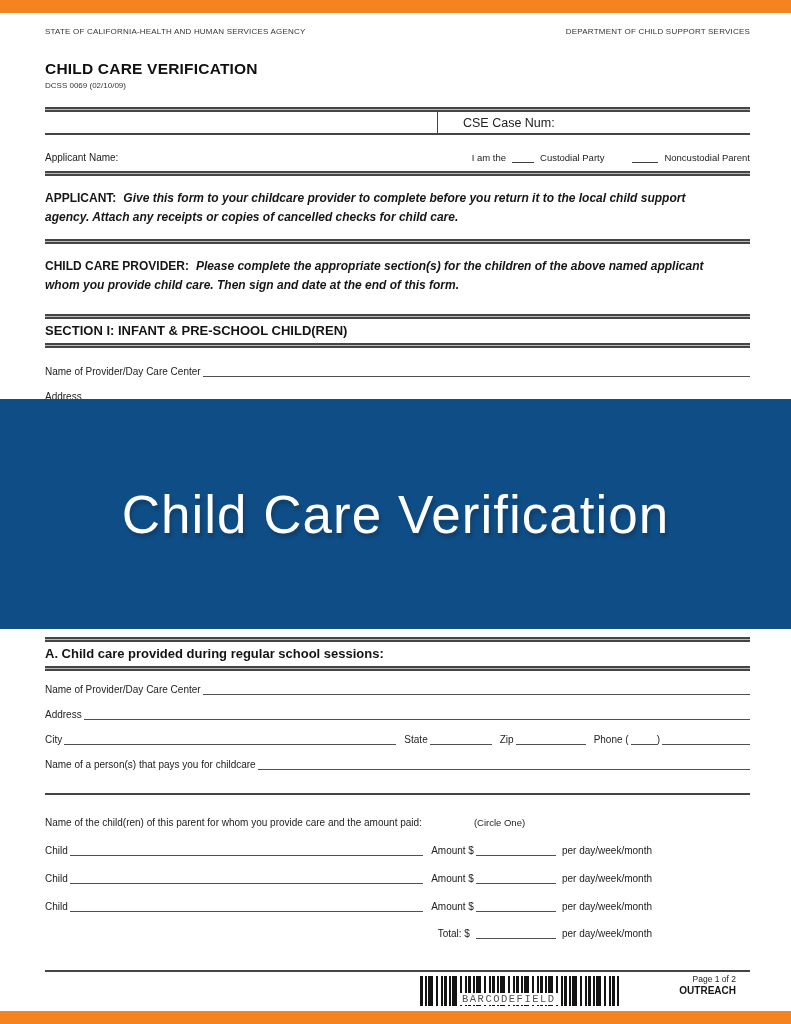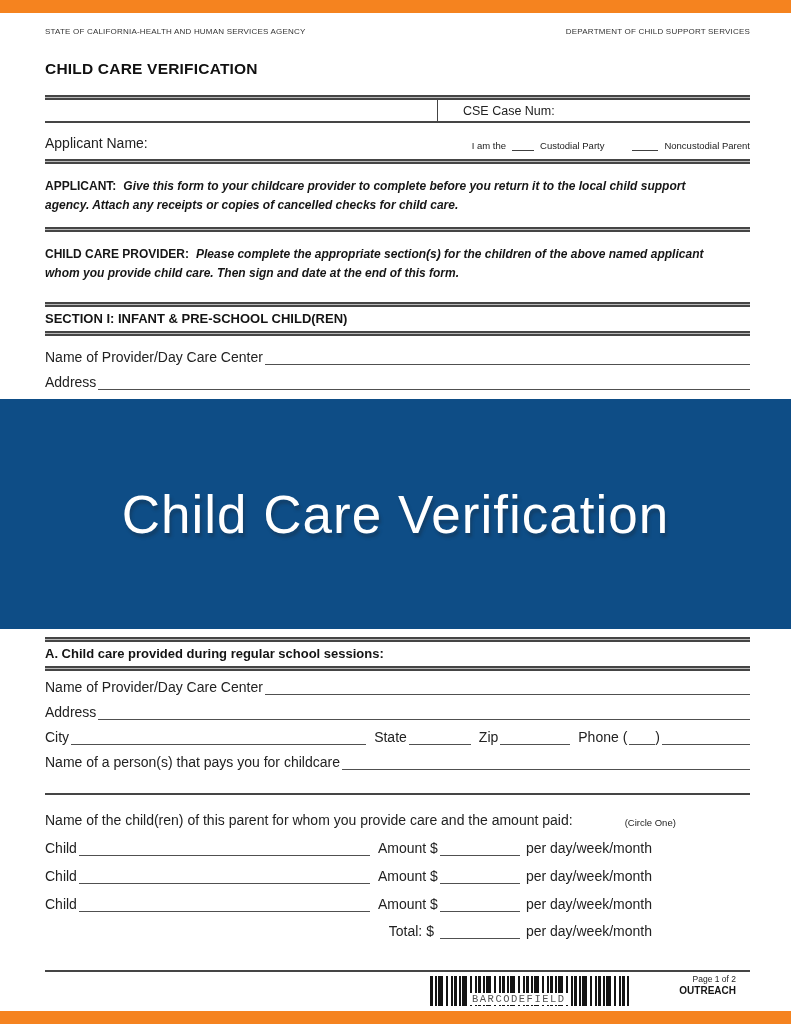--- a/index.html
+++ b/index.html
@@ -26,21 +26,21 @@
     background:linear-gradient(#454545 0 2px, #b9b9b9 2px 3px, #454545 3px 5px); }
   .rule-med { height:2px; background:#454545; }
 
   .cse-row { display:flex; height:21px; margin-top:0; }
   .cse-cell { margin-left:392px; flex:1; border-left:1.5px solid #444;
     display:flex; align-items:center; padding-left:25px; }
   .cse-label { font-size:12.5px; color:#222; }
 
   .applicant-row { display:flex; justify-content:space-between; align-items:flex-end;
     margin-top:10px; padding-bottom:8px; height:26px; }
-  .lbl { font-size:14px; color:#222; }
+  .lbl { font-size:10px; color:#222; }
   .right-group { display:flex; align-items:flex-end; gap:6px; font-size:9.5px; }
   .blank { display:inline-block; border-bottom:1px solid #3f3f3f; height:11px; }
   .blank-sm { width:22px; }
   .blank-md { width:26px; margin-left:22px; }
 
   .para { margin-top:13px; font-size:12px; font-weight:bold; line-height:1.55;
     max-width:660px; color:#161616; }
   .para .lead { font-style:normal; margin-right:7px; }
   .para .it { font-style:italic; }
   .mt-heavy1 { margin-top:13px; }
@@ -68,21 +68,21 @@
   .amount-lbl { margin-left:8px; white-space:nowrap; }
   .amount-fill { width:80px; flex:none; }
   .per-lbl { margin-left:6px; white-space:nowrap; }
 
   .total-row { display:flex; align-items:flex-end; justify-content:flex-end;
     margin-top:14px; height:13px; margin-right:98px; }
 
   .rule-list { margin-top:23px; }
 
   .footer .rule-med { margin-top:2px; }
-  .barcode { position:absolute; left:385px; top:8px; width:200px; height:30px;
+  .barcode { position:absolute; left:375px; top:8px; width:200px; height:30px;
     background:repeating-linear-gradient(90deg,
       #141414 0 3px, #fff 3px 5px, #141414 5px 7px, #fff 7px 8px,
       #141414 8px 13px, #fff 13px 16px, #141414 16px 18px, #fff 18px 21px,
       #141414 21px 23px, #fff 23px 24px);padding-left:37px; }
   .barcode-label { position:absolute; bottom:1px; left:40px; background:#fff;
     font-family:"Liberation Mono", monospace; font-size:10.5px; letter-spacing:1.5px;
     color:#555; padding:0 2px; }
   .footer-right { position:absolute; right:14px; top:6px; text-align:right; }
   .page-num { font-size:8.5px; color:#222; }
   .outreach { font-size:10px; font-weight:bold; color:#141414; margin-top:1px; }
@@ -95,20 +95,21 @@
   <div class="accent-bar accent-top" style="background: rgb(245, 131, 31);"></div>
 
   <div class="upper">
 
     <div class="hdr-row">
       <span class="hdr-small">STATE OF CALIFORNIA-HEALTH AND HUMAN SERVICES AGENCY</span>
       <span class="hdr-small">DEPARTMENT OF CHILD SUPPORT SERVICES</span>
     </div>
 
     <div class="form-title">CHILD CARE VERIFICATION</div>
+    <div class="form-no">DCSS 0069 (02/10/09)</div>
 
     <div class="rule-heavy" style="margin-top:17px;"></div>
 
     <div class="cse-row">
       <div class="cse-cell">
         <span class="cse-label">CSE Case Num:</span>
       </div>
     </div>
     <div class="rule-med"></div>
 

